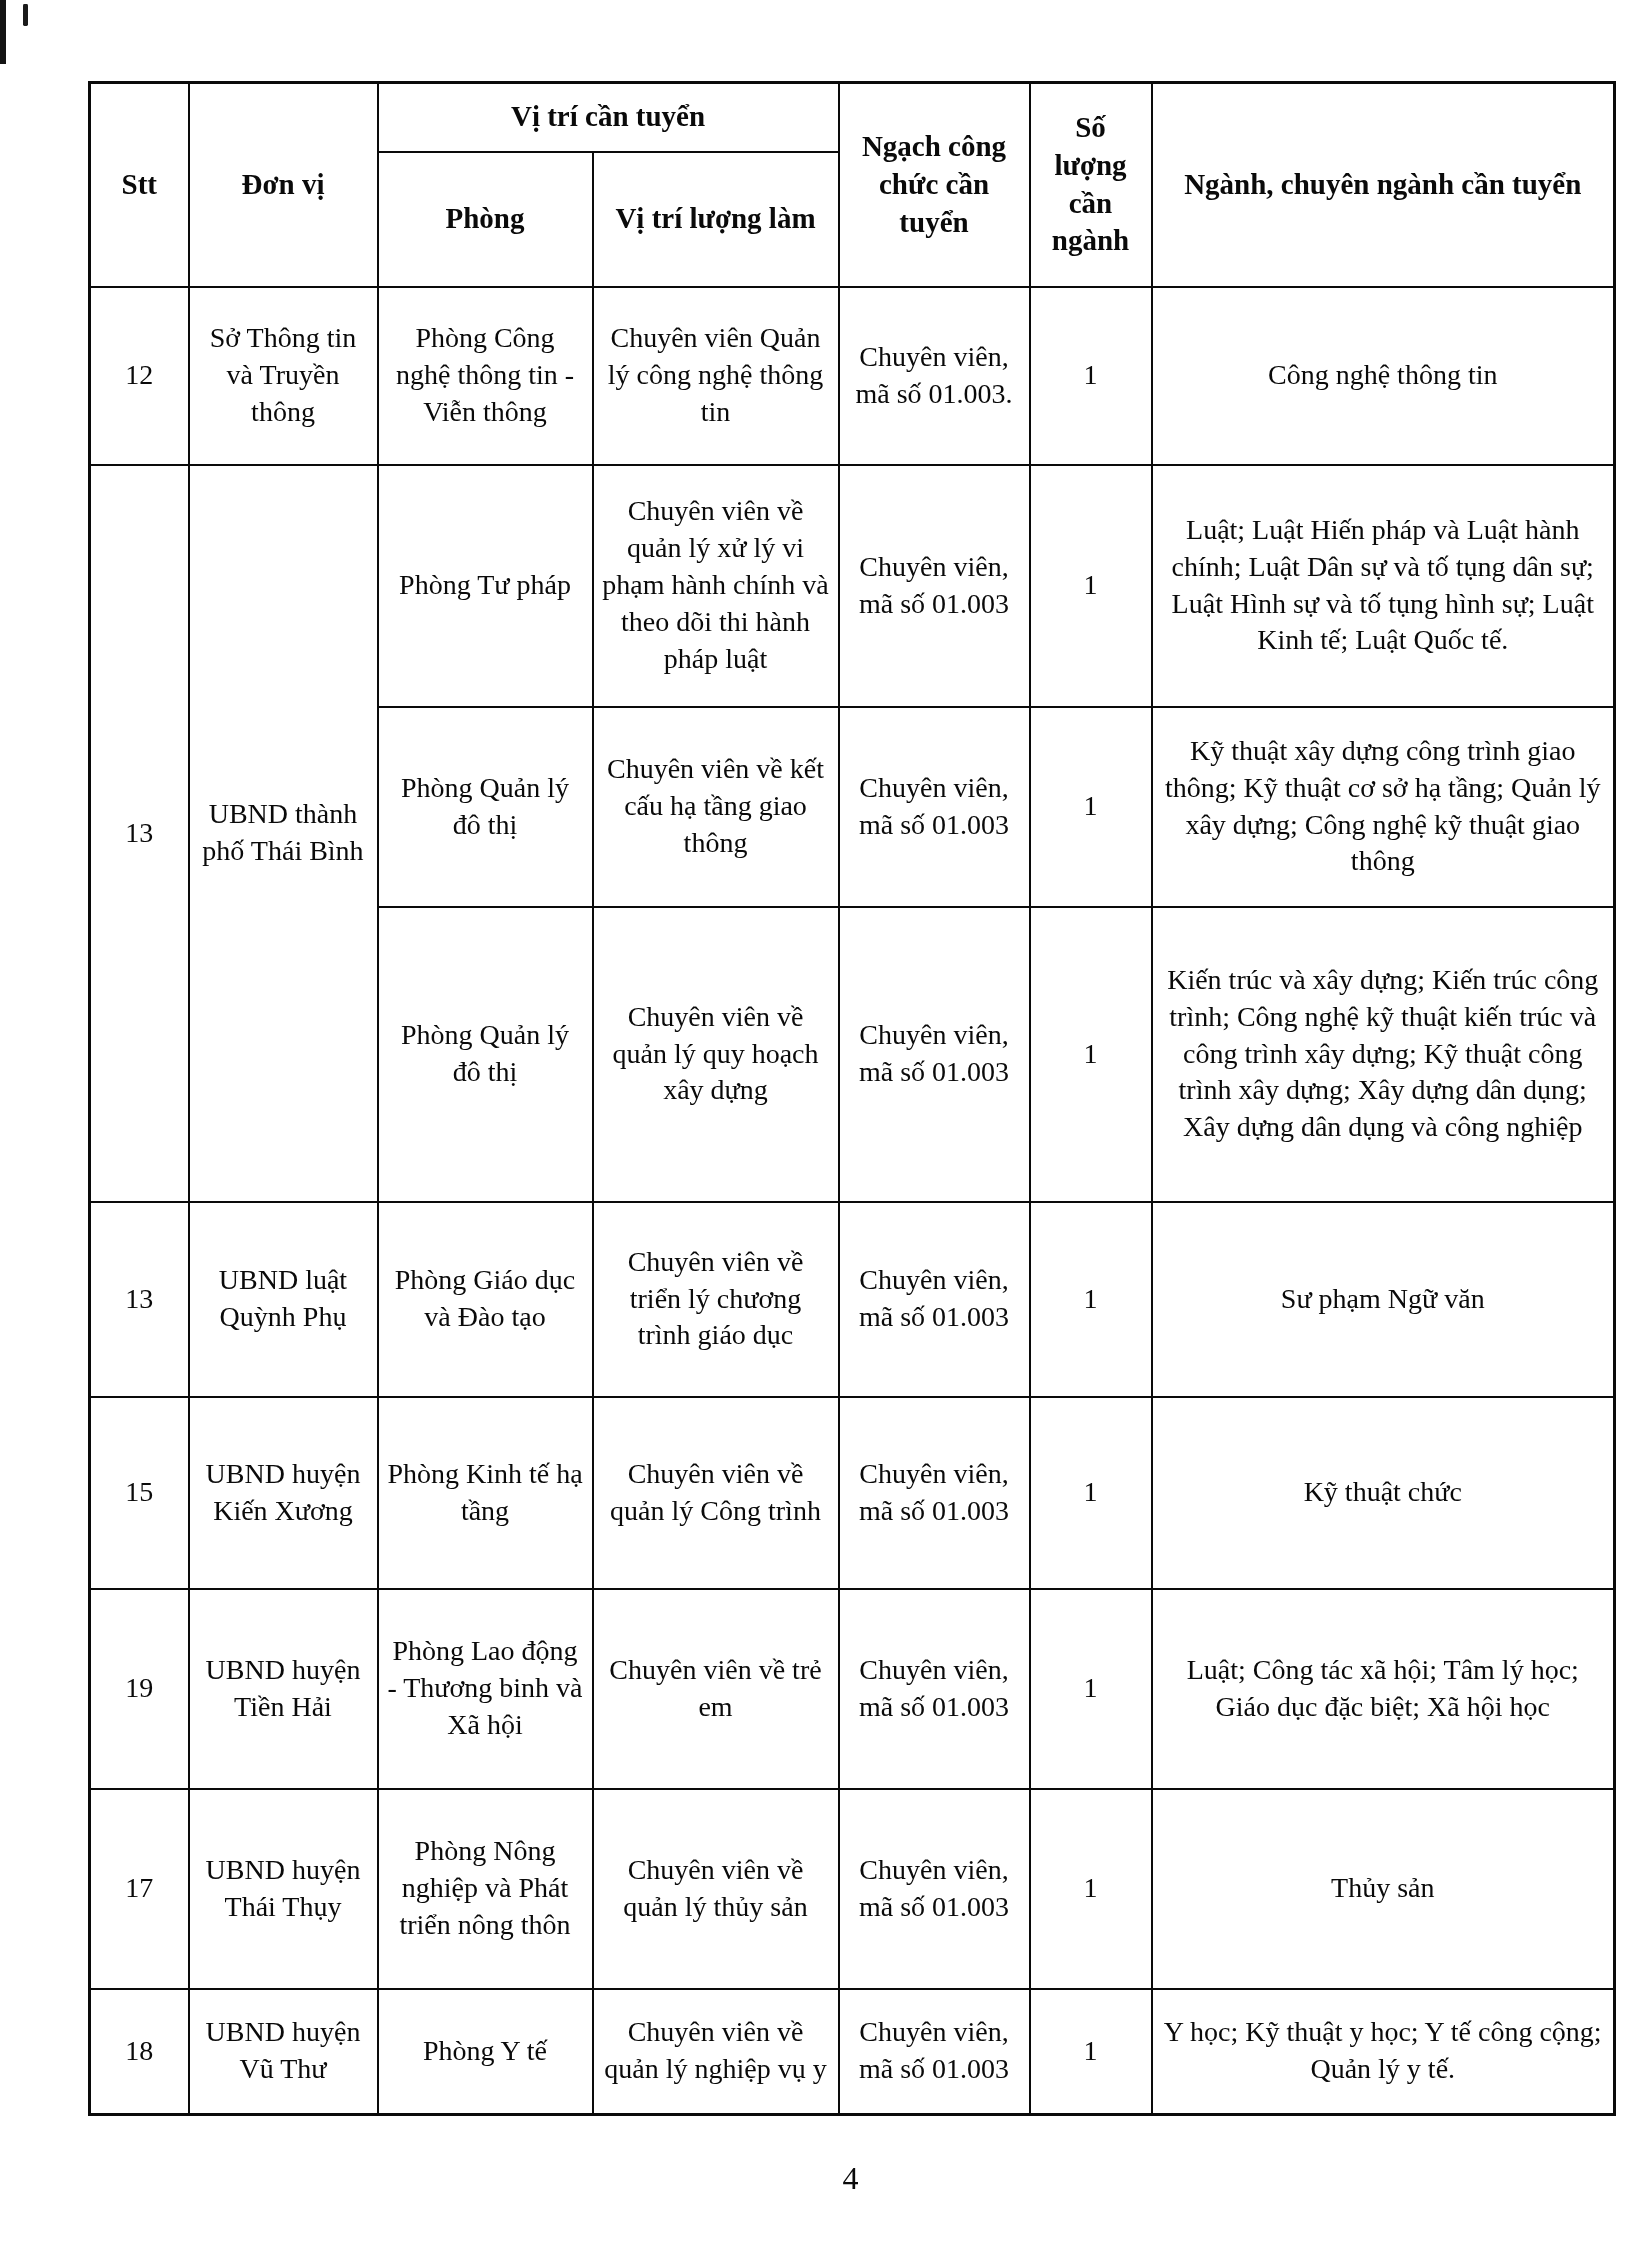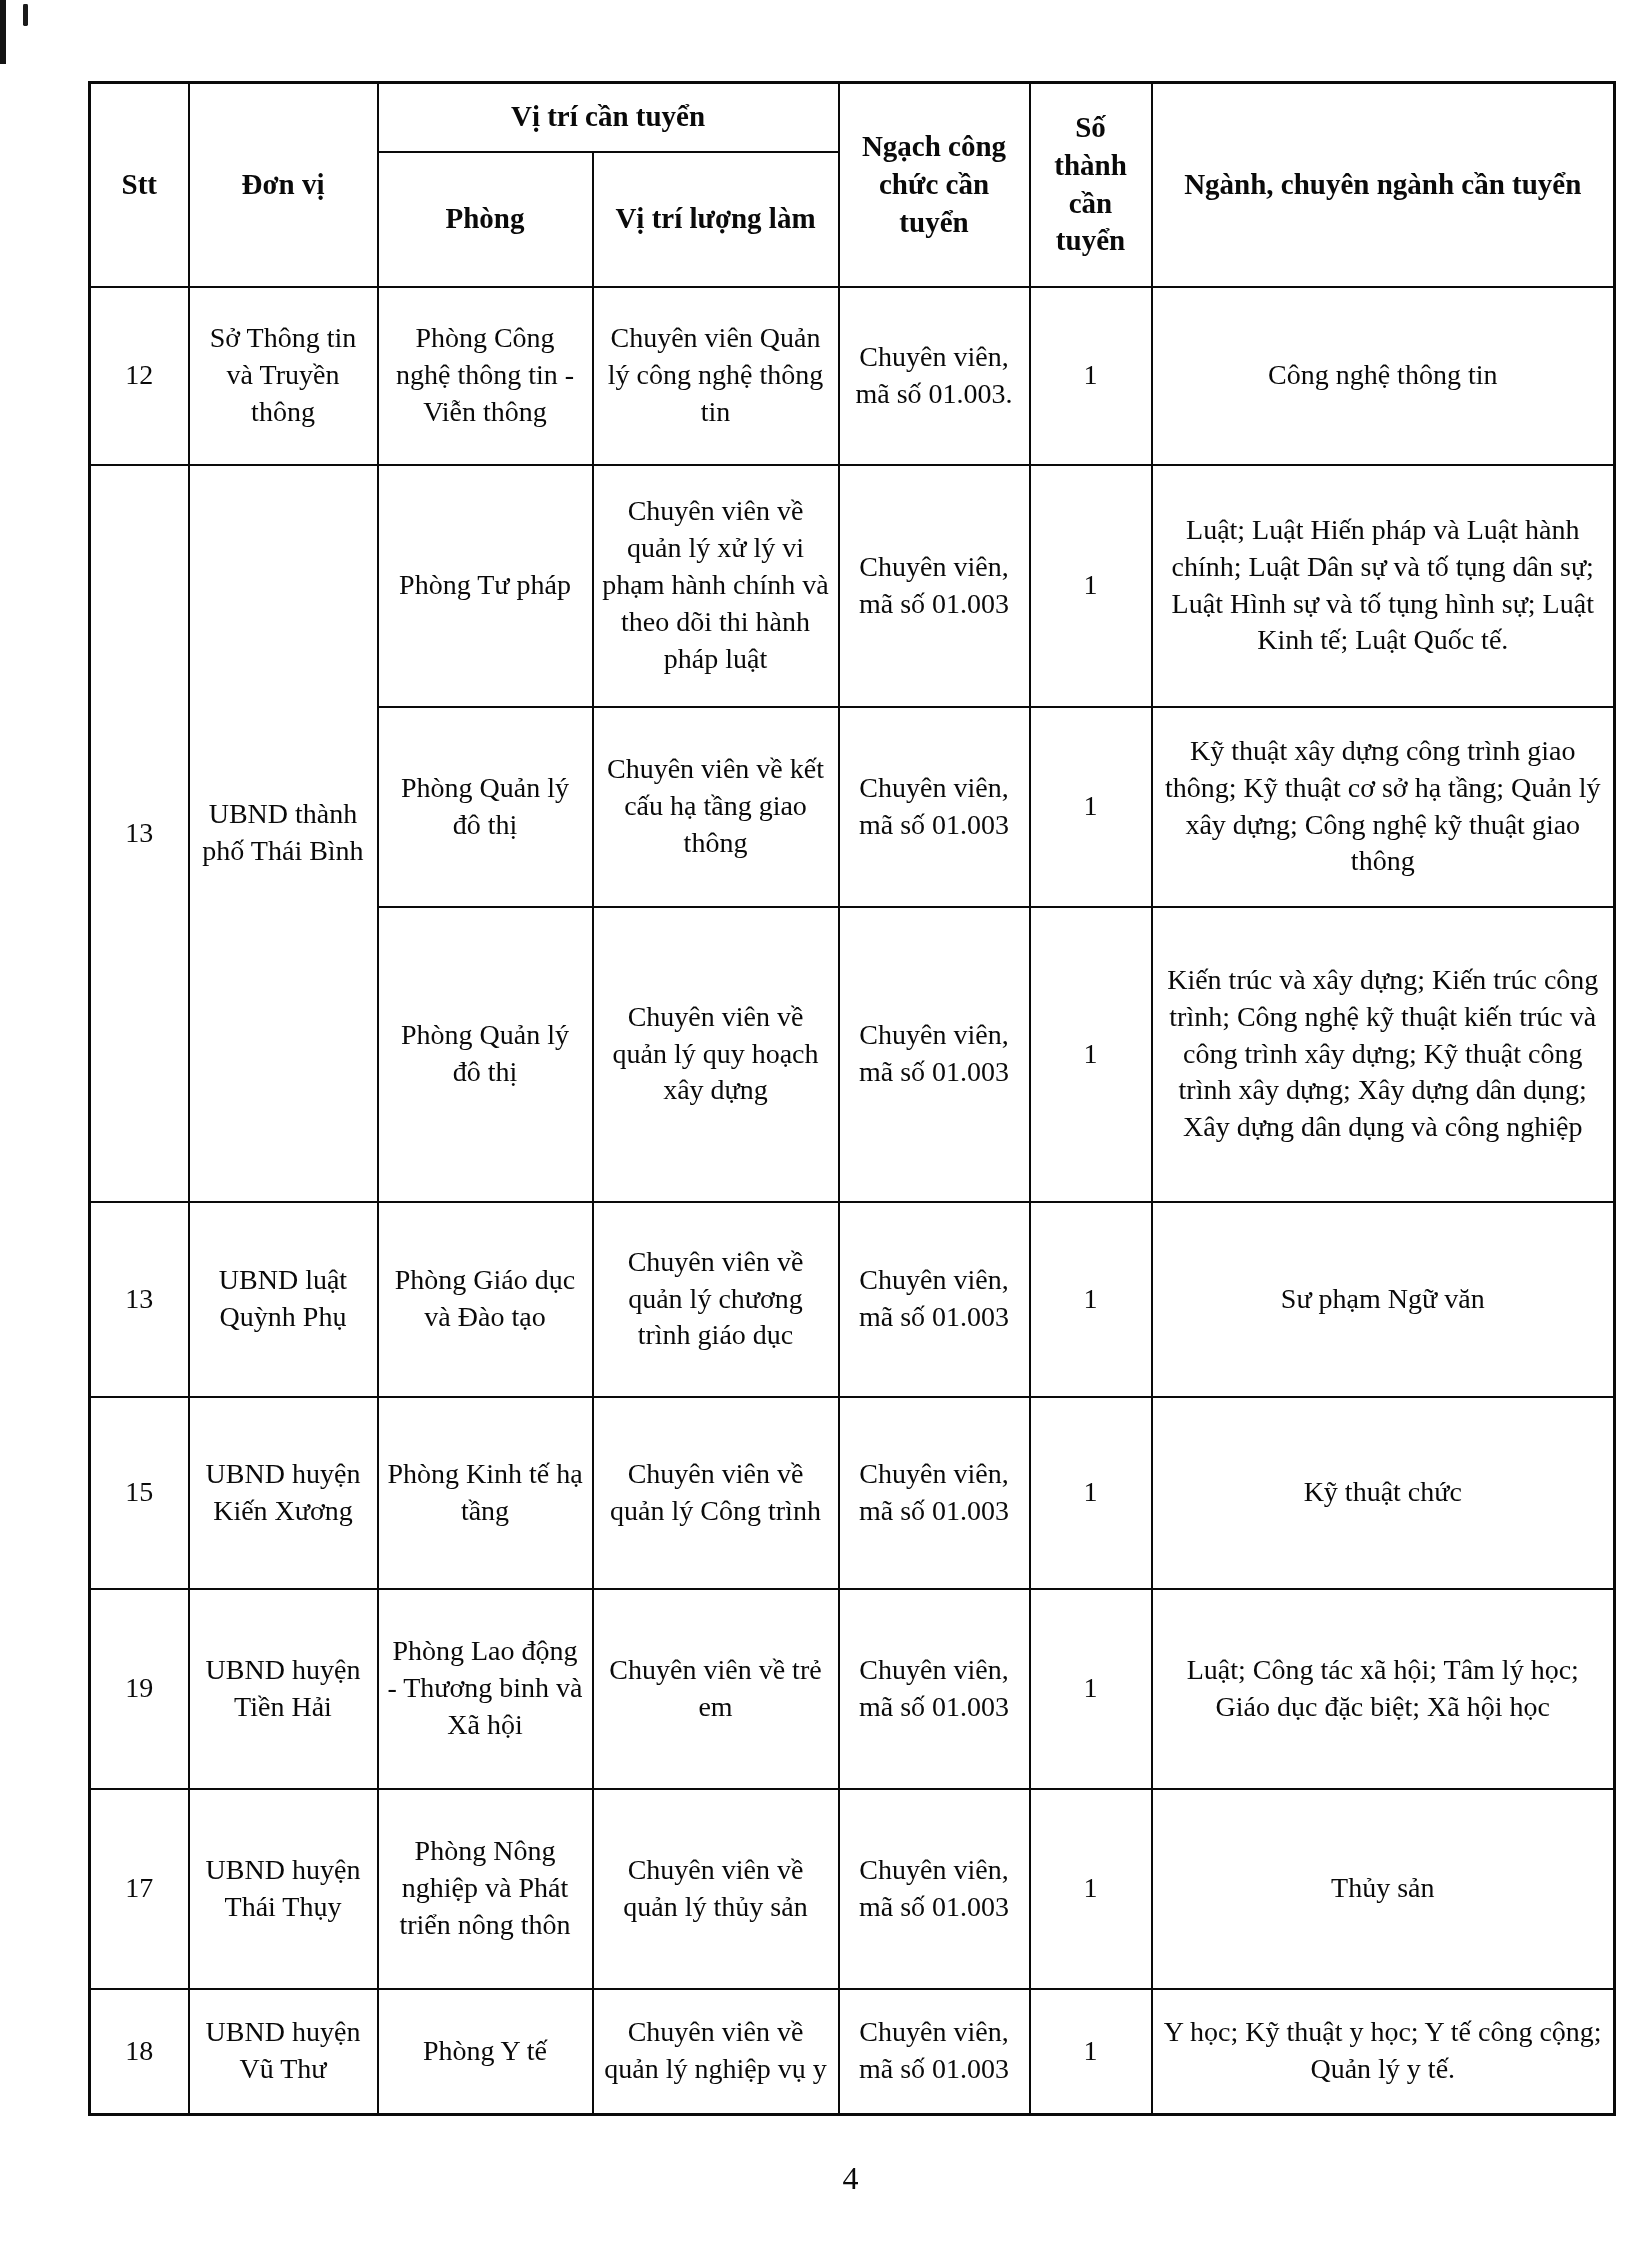--- a/index.html
+++ b/index.html
@@ -77,21 +77,21 @@
     <col style="width:122px">
     <col style="width:463px">
   </colgroup>
   <tbody>
 
     <tr style="height:69px">
       <th rowspan="2">Stt</th>
       <th rowspan="2">Đơn vị</th>
       <th colspan="2">Vị trí cần tuyển</th>
       <th rowspan="2">Ngạch công chức cần tuyển</th>
-      <th rowspan="2">Số thành cần tuyển</th>
+      <th rowspan="2">Số lượng cần ngành</th>
       <th rowspan="2">Ngành, chuyên ngành cần tuyển</th>
     </tr>
     <tr style="height:135px">
       <th>Phòng</th>
       <th>Vị trí lượng làm</th>
     </tr>
 
     <tr style="height:178px">
       <td>12</td>
       <td>Sở Thông tin và Truyền thông</td>
@@ -125,21 +125,21 @@
       <td>Chuyên viên về quản lý quy hoạch xây dựng</td>
       <td>Chuyên viên, mã số 01.003</td>
       <td>1</td>
       <td>Kiến trúc và xây dựng; Kiến trúc công trình; Công nghệ kỹ thuật kiến trúc và công trình xây dựng; Kỹ thuật công trình xây dựng; Xây dựng dân dụng; Xây dựng dân dụng và công nghiệp</td>
     </tr>
 
     <tr style="height:195px">
       <td>13</td>
       <td>UBND luật Quỳnh Phụ</td>
       <td>Phòng Giáo dục và Đào tạo</td>
-      <td>Chuyên viên về quản lý chương trình giáo dục</td>
+      <td>Chuyên viên về triển lý chương trình giáo dục</td>
       <td>Chuyên viên, mã số 01.003</td>
       <td>1</td>
       <td>Sư phạm Ngữ văn</td>
     </tr>
 
     <tr style="height:192px">
       <td>15</td>
       <td>UBND huyện Kiến Xương</td>
       <td>Phòng Kinh tế hạ tầng</td>
       <td>Chuyên viên về quản lý Công trình</td>

